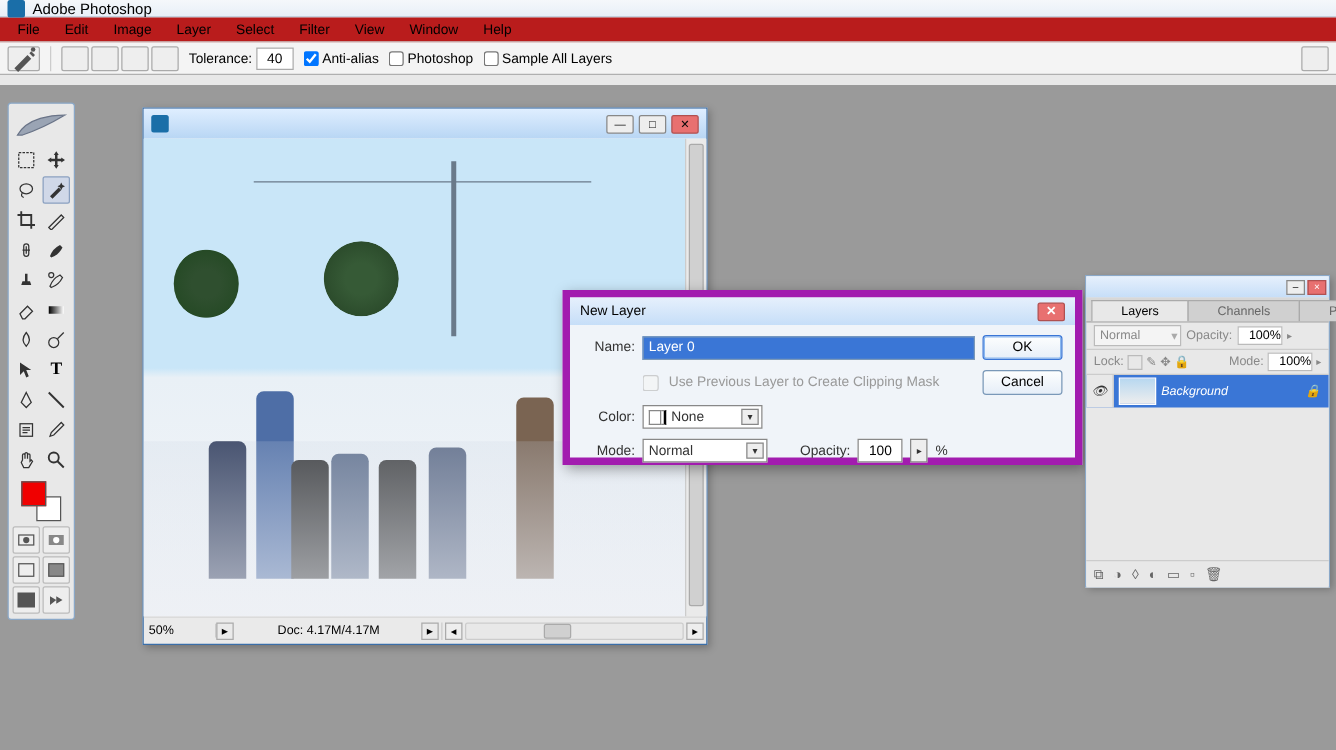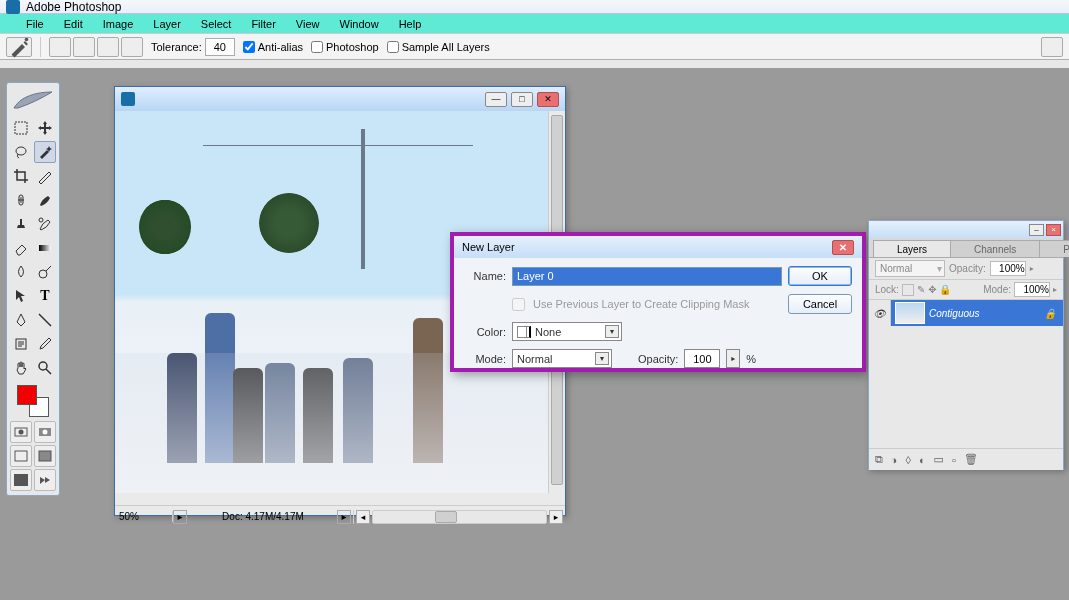--- a/index.html
+++ b/index.html
@@ -1,19 +1,19 @@
 <!DOCTYPE html>
 <html><head>
 <meta charset="utf-8">
 <style>
   * { box-sizing: border-box; margin: 0; padding: 0; font-family: Tahoma, Arial, sans-serif; }
   body { width: 1069px; height: 600px; overflow: hidden; background: #e8e8e8; position: relative; }
   .titlebar { height: 14px; background: linear-gradient(#f5f8fb,#e8eff8); border-bottom: 1px solid #b8c8d8; display:flex; align-items:center; padding:0 6px; font-size:12px; }
   .ps-icon { width:14px; height:14px; background:#1a6ea8; margin-right:6px; display:inline-block; border-radius:2px; }
-  .menubar { height: 20px; background:#5eead4; border-bottom:1px solid #ccc; display:flex; align-items:center; padding:0 16px; font-size:11px; }
+  .menubar { height: 20px; background:#b91c1c; border-bottom:1px solid #ccc; display:flex; align-items:center; padding:0 4px; font-size:11px; }
   .menubar span { padding: 3px 10px; cursor:default; }
   .optionsbar { height: 26px; background:#f4f4f4; border-bottom:1px solid #b0b0b0; display:flex; align-items:center; padding:0 6px; font-size:11px; gap:8px; }
   .opt-tool { width:26px; height:20px; border:1px solid #aaa; background:#eee; display:flex; align-items:center; justify-content:center; border-radius:2px; }
   .opt-grp { display:flex; gap:2px; }
   .opt-grp .btn { width:22px; height:20px; border:1px solid #aaa; background:#eee; border-radius:2px; }
   .opt-input { width:30px; height:18px; border:1px solid #aaa; text-align:center; font-size:11px; }
   .opt-label { display:flex; align-items:center; gap:3px; }
   .opt-chk { width:12px; height:12px; }
   .workspace { position:absolute; top:68px; left:0; right:0; bottom:0; background:#9a9a9a; }
   .tabs-tray { position:absolute; top:68px; right:6px; height:18px; display:flex; gap:0; font-size:10px; }
@@ -43,30 +43,30 @@
   .canvas::after { content:""; position:absolute; left:0; right:0; bottom:0; height:140px; background:linear-gradient(rgba(200,210,225,.2), rgba(235,238,244,.7)); }
   .figure { position:absolute; bottom:30px; width:30px; background:#3a466a; border-radius:6px 6px 0 0; }
   .f1{left:52px;height:110px;background:#2a3656;} .f2{left:90px;height:150px;background:#4e6ea6;} .f3{left:118px;height:95px;background:#2e2e2e;} .f4{left:150px;height:100px;background:#5b6c8a;}
   .f5{left:188px;height:95px;background:#3a3a3a;} .f6{left:228px;height:105px;background:#5a6884;} .f7{left:298px;height:145px;background:#7a6452;}
   .pole{position:absolute;left:246px;top:18px;width:4px;height:140px;background:#6a7a8a;}
   .wire{position:absolute;left:88px;top:34px;width:270px;height:1px;background:#6a7a8a;}
   .tree1{position:absolute;left:24px;top:88px;width:52px;height:56px;background:radial-gradient(circle,#2f4f2f 30%,#264a26 70%,transparent 72%);border-radius:50%;}
   .tree2{position:absolute;left:144px;top:82px;width:60px;height:60px;background:radial-gradient(circle,#365a36 30%,#2c4c2c 70%,transparent 72%);border-radius:50%;}
   .vscroll { width:17px; background:#eaeaea; border-left:1px solid #ccc; position:relative; }
   .vscroll .thumb { position:absolute; top:4px; left:2px; right:2px; height:370px; background:#d0d0d0; border:1px solid #aaa; border-radius:2px; }
-  .statusbar { height:22px; border-top:1px solid #ccc; display:flex; align-items:center; font-size:10px;margin-top:12px; }
+  .statusbar { height:22px; border-top:1px solid #ccc; display:flex; align-items:center; font-size:10px; }
   .statusbar .zoom { width:58px; padding:0 4px; border-right:1px solid #ccc; }
   .statusbar .docinfo { flex:1; text-align:center; }
   .statusbar .tri { width:14px; height:14px; border:1px solid #aaa; display:flex; align-items:center; justify-content:center; margin-right:2px;}
   .hscroll-sec{flex:1.4; display:flex; align-items:center; border-left:1px solid #ccc; padding:0 2px;}
   .hscroll-sec .track{flex:1; height:14px; background:#e8e8e8; border:1px solid #ccc; position:relative; border-radius:2px; margin:0 2px;}
   .hscroll-sec .thumb{position:absolute; left:36%; width:22px; top:0; bottom:0; background:#d0d0d0; border:1px solid #aaa; border-radius:2px;}
   .arr{width:14px;height:14px;border:1px solid #aaa;background:#eee;display:flex;align-items:center;justify-content:center;font-size:9px;}
   
-  .dialog { position:absolute; left:450px; top:232px; width:416px; height:140px; background:#f0f4f9; border:4px solid #a21caf; box-shadow:3px 3px 10px rgba(0,0,0,.35); }
+  .dialog { position:absolute; left:450px; top:232px; width:416px; height:140px; background:#f0f4f9; border:6px solid #a21caf; box-shadow:3px 3px 10px rgba(0,0,0,.35); }
   .dialog .dtitle { height:22px; background:linear-gradient(#e6f0fc,#c6def8); display:flex; align-items:center; padding:0 8px; font-size:11px; }
   .dialog .dtitle .dclose { margin-left:auto; width:22px; height:15px; background:#e87070; border:1px solid #b05050; border-radius:2px; display:flex;align-items:center;justify-content:center;color:#fff;font-size:10px;font-weight:bold;}
   .dbody { padding:8px 10px; font-size:11px; color:#333; }
   .row { display:flex; align-items:center; margin-bottom:8px; gap:6px; }
   .row label { width:42px; text-align:right; }
   .namein { flex:1; height:19px; border:1px solid #7a98b8; background:#3a76d6; color:#fff; padding:0 4px; font-size:11px; }
   .dlg-btn { width:64px; height:20px; border:1px solid #7a98b8; background:linear-gradient(#fdfefe,#e6eef8); border-radius:3px; font-size:11px; }
   .dlg-btn.ok { border:1px solid #3a76d6; box-shadow:0 0 0 1px #8ab8f0 inset; }
   .combo { height:19px; border:1px solid #888; background:#fff; display:flex; align-items:center; padding:0 4px; font-size:11px; position:relative; }
   .combo .dd { position:absolute; right:2px; top:2px; width:14px; height:13px; border:1px solid #888; background:#eee; display:flex;align-items:center;justify-content:center;font-size:8px;}
@@ -384,21 +384,21 @@
       <button class="dlg-btn ok">OK</button>
     </div>
     <div class="row">
       <span style="width:42px"></span>
       <input type="checkbox" disabled="" style="">
       <span class="sublabel" style="margin-left:2px;color:#999">Use Previous Layer to Create Clipping Mask</span>
       <div style="margin-left:auto"><button class="dlg-btn">Cancel</button></div>
     </div>
     <div class="row">
       <label>Color:</label>
-      <div class="combo" style="width:110px">
+      <div class="combo" style="width:96px">
         <span class="colbox"></span>
         <span>None</span>
         <div class="dd">▾</div>
       </div>
     </div>
     <div class="row">
       <label>Mode:</label>
       <div class="combo" style="width:100px">
         <span>Normal</span>
         <div class="dd">▾</div>
@@ -437,21 +437,21 @@
     <span>✥</span>
     <span>🔒</span>
     <span style="margin-left:auto">Mode:</span>
     <input class="pct" value="100%" style="">
     <span style="font-size:8px">▸</span>
   </div>
   <div class="lp-list">
     <div class="layer-row">
       <div class="eye">👁</div>
       <div class="thumb"></div>
-      <span>Contiguous</span>
+      <span>Background</span>
       <span class="lock">🔒</span>
     </div>
   </div>
   <div class="lp-foot">
     <span>⧉</span>
     <span>◑</span>
     <span>◊</span>
     <span>◐</span>
     <span>▭</span>
     <span>▫</span>

